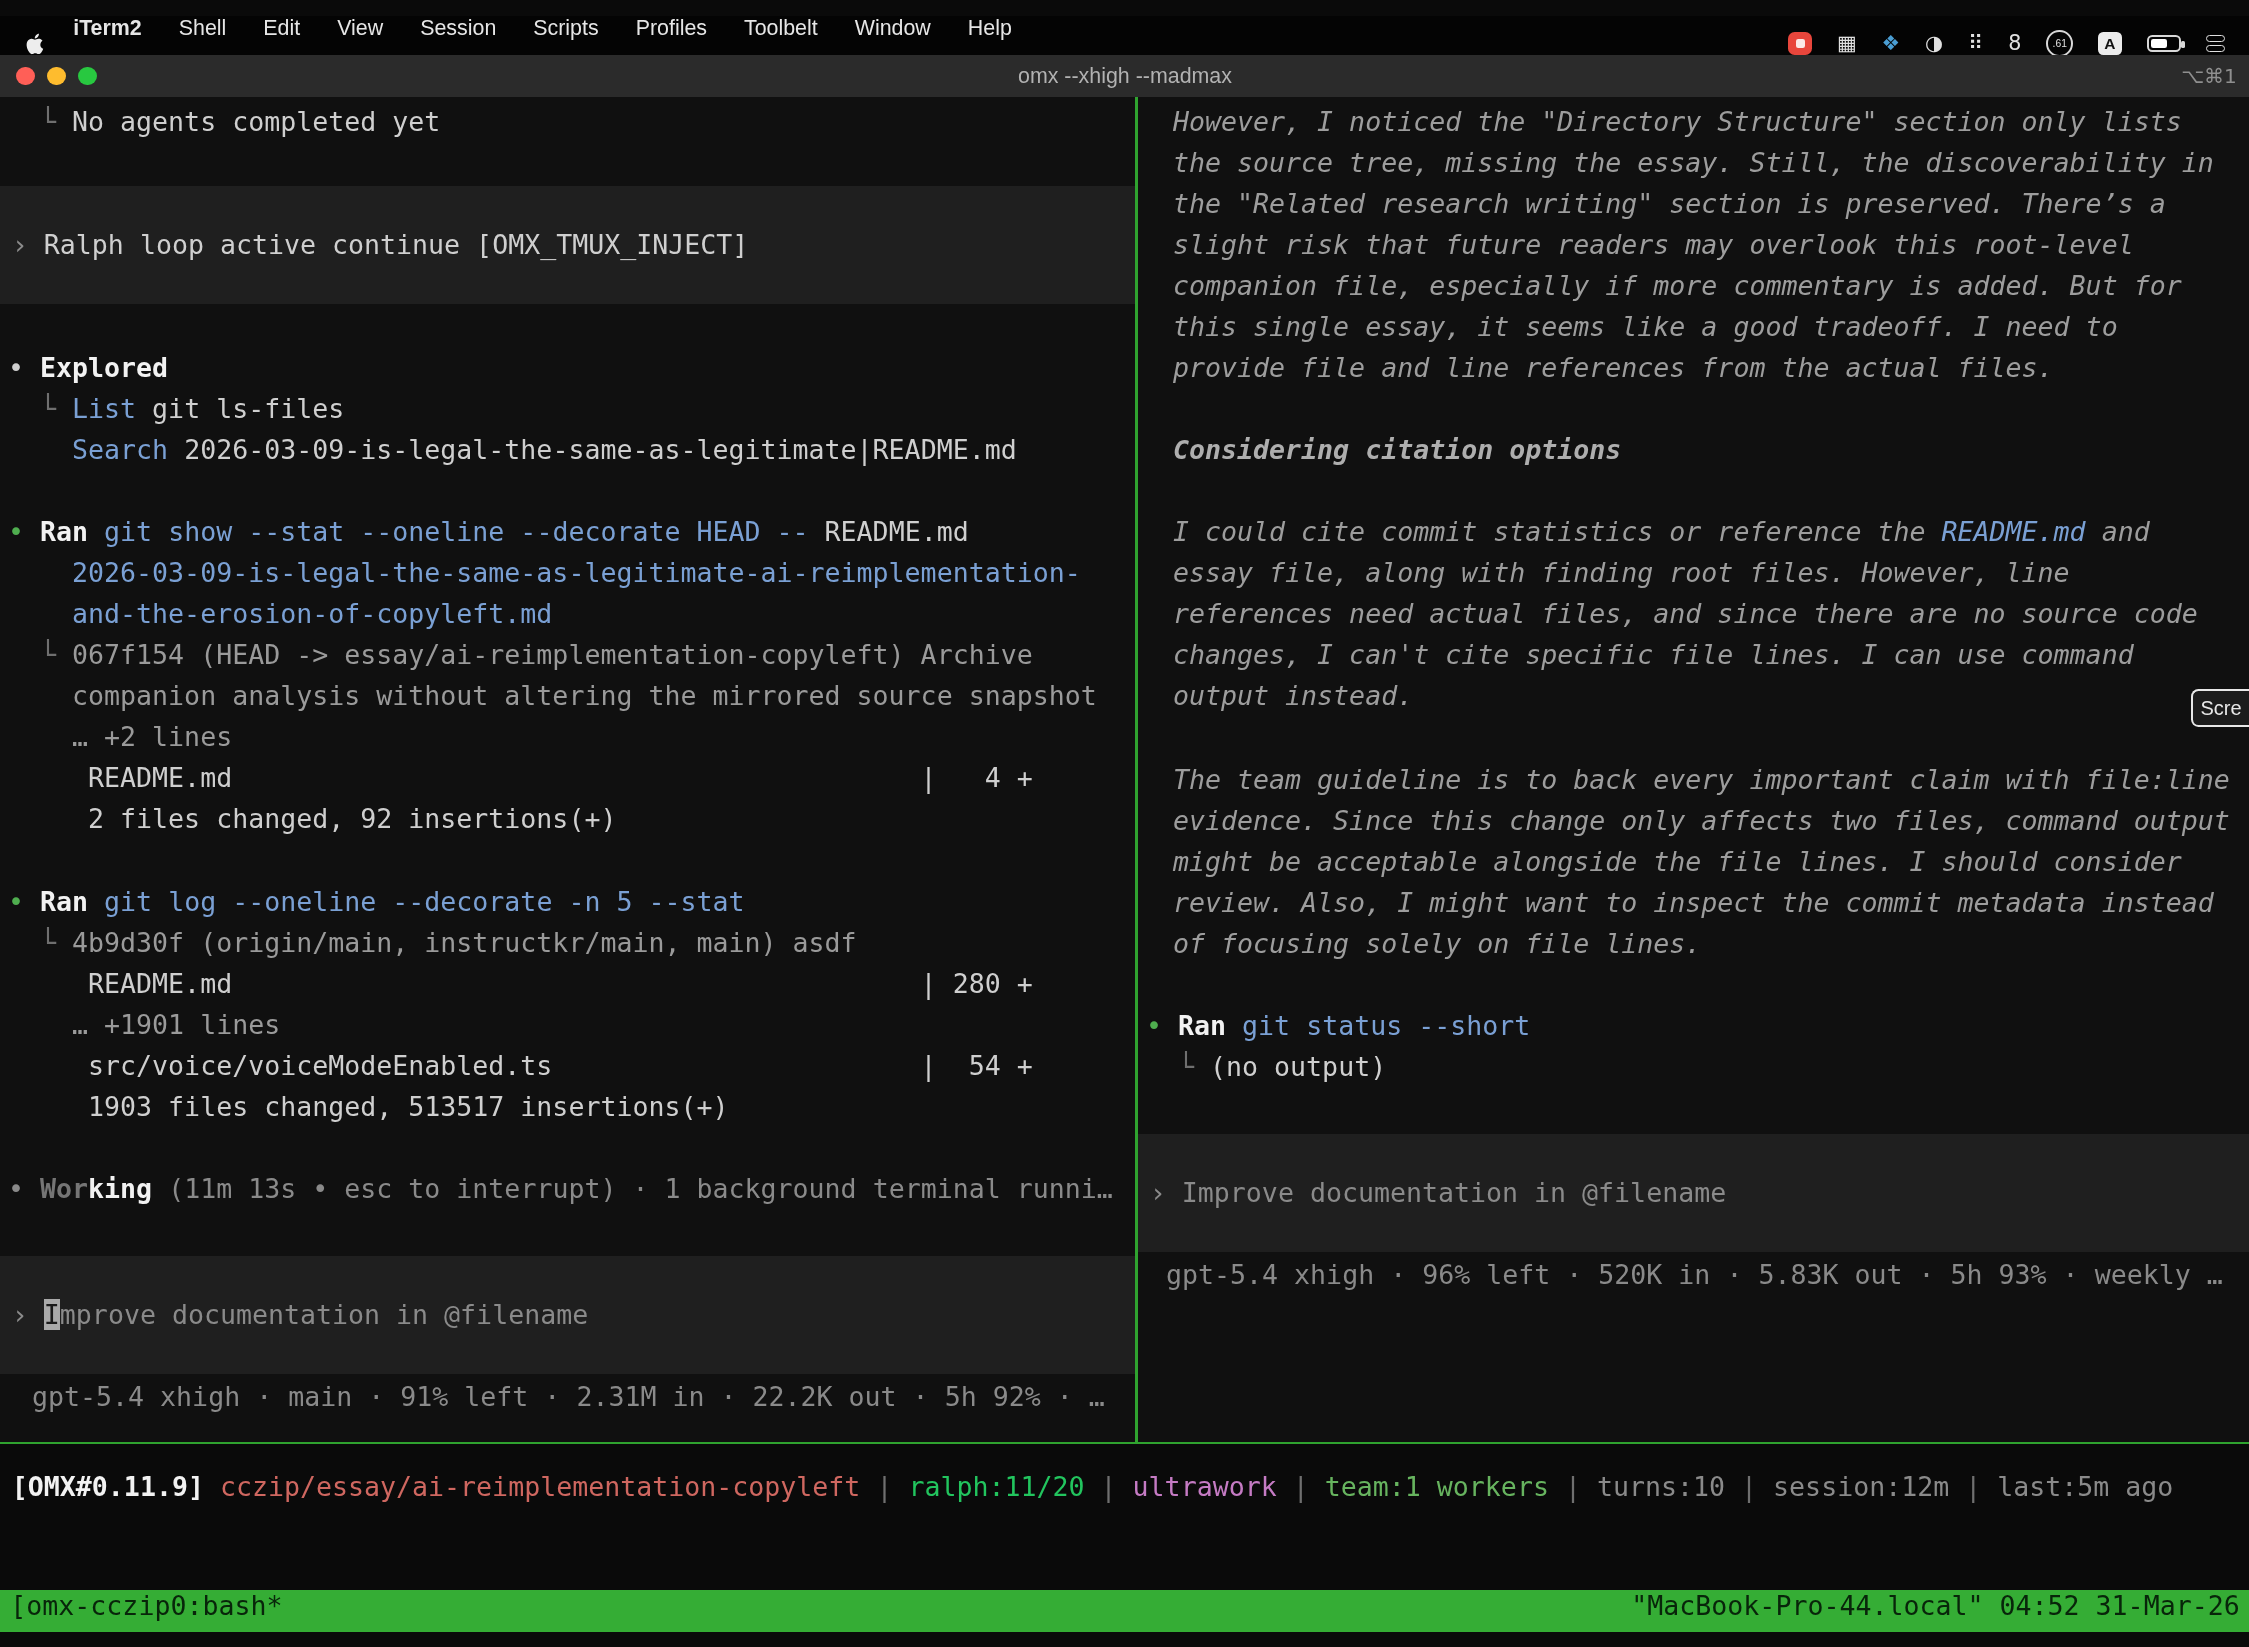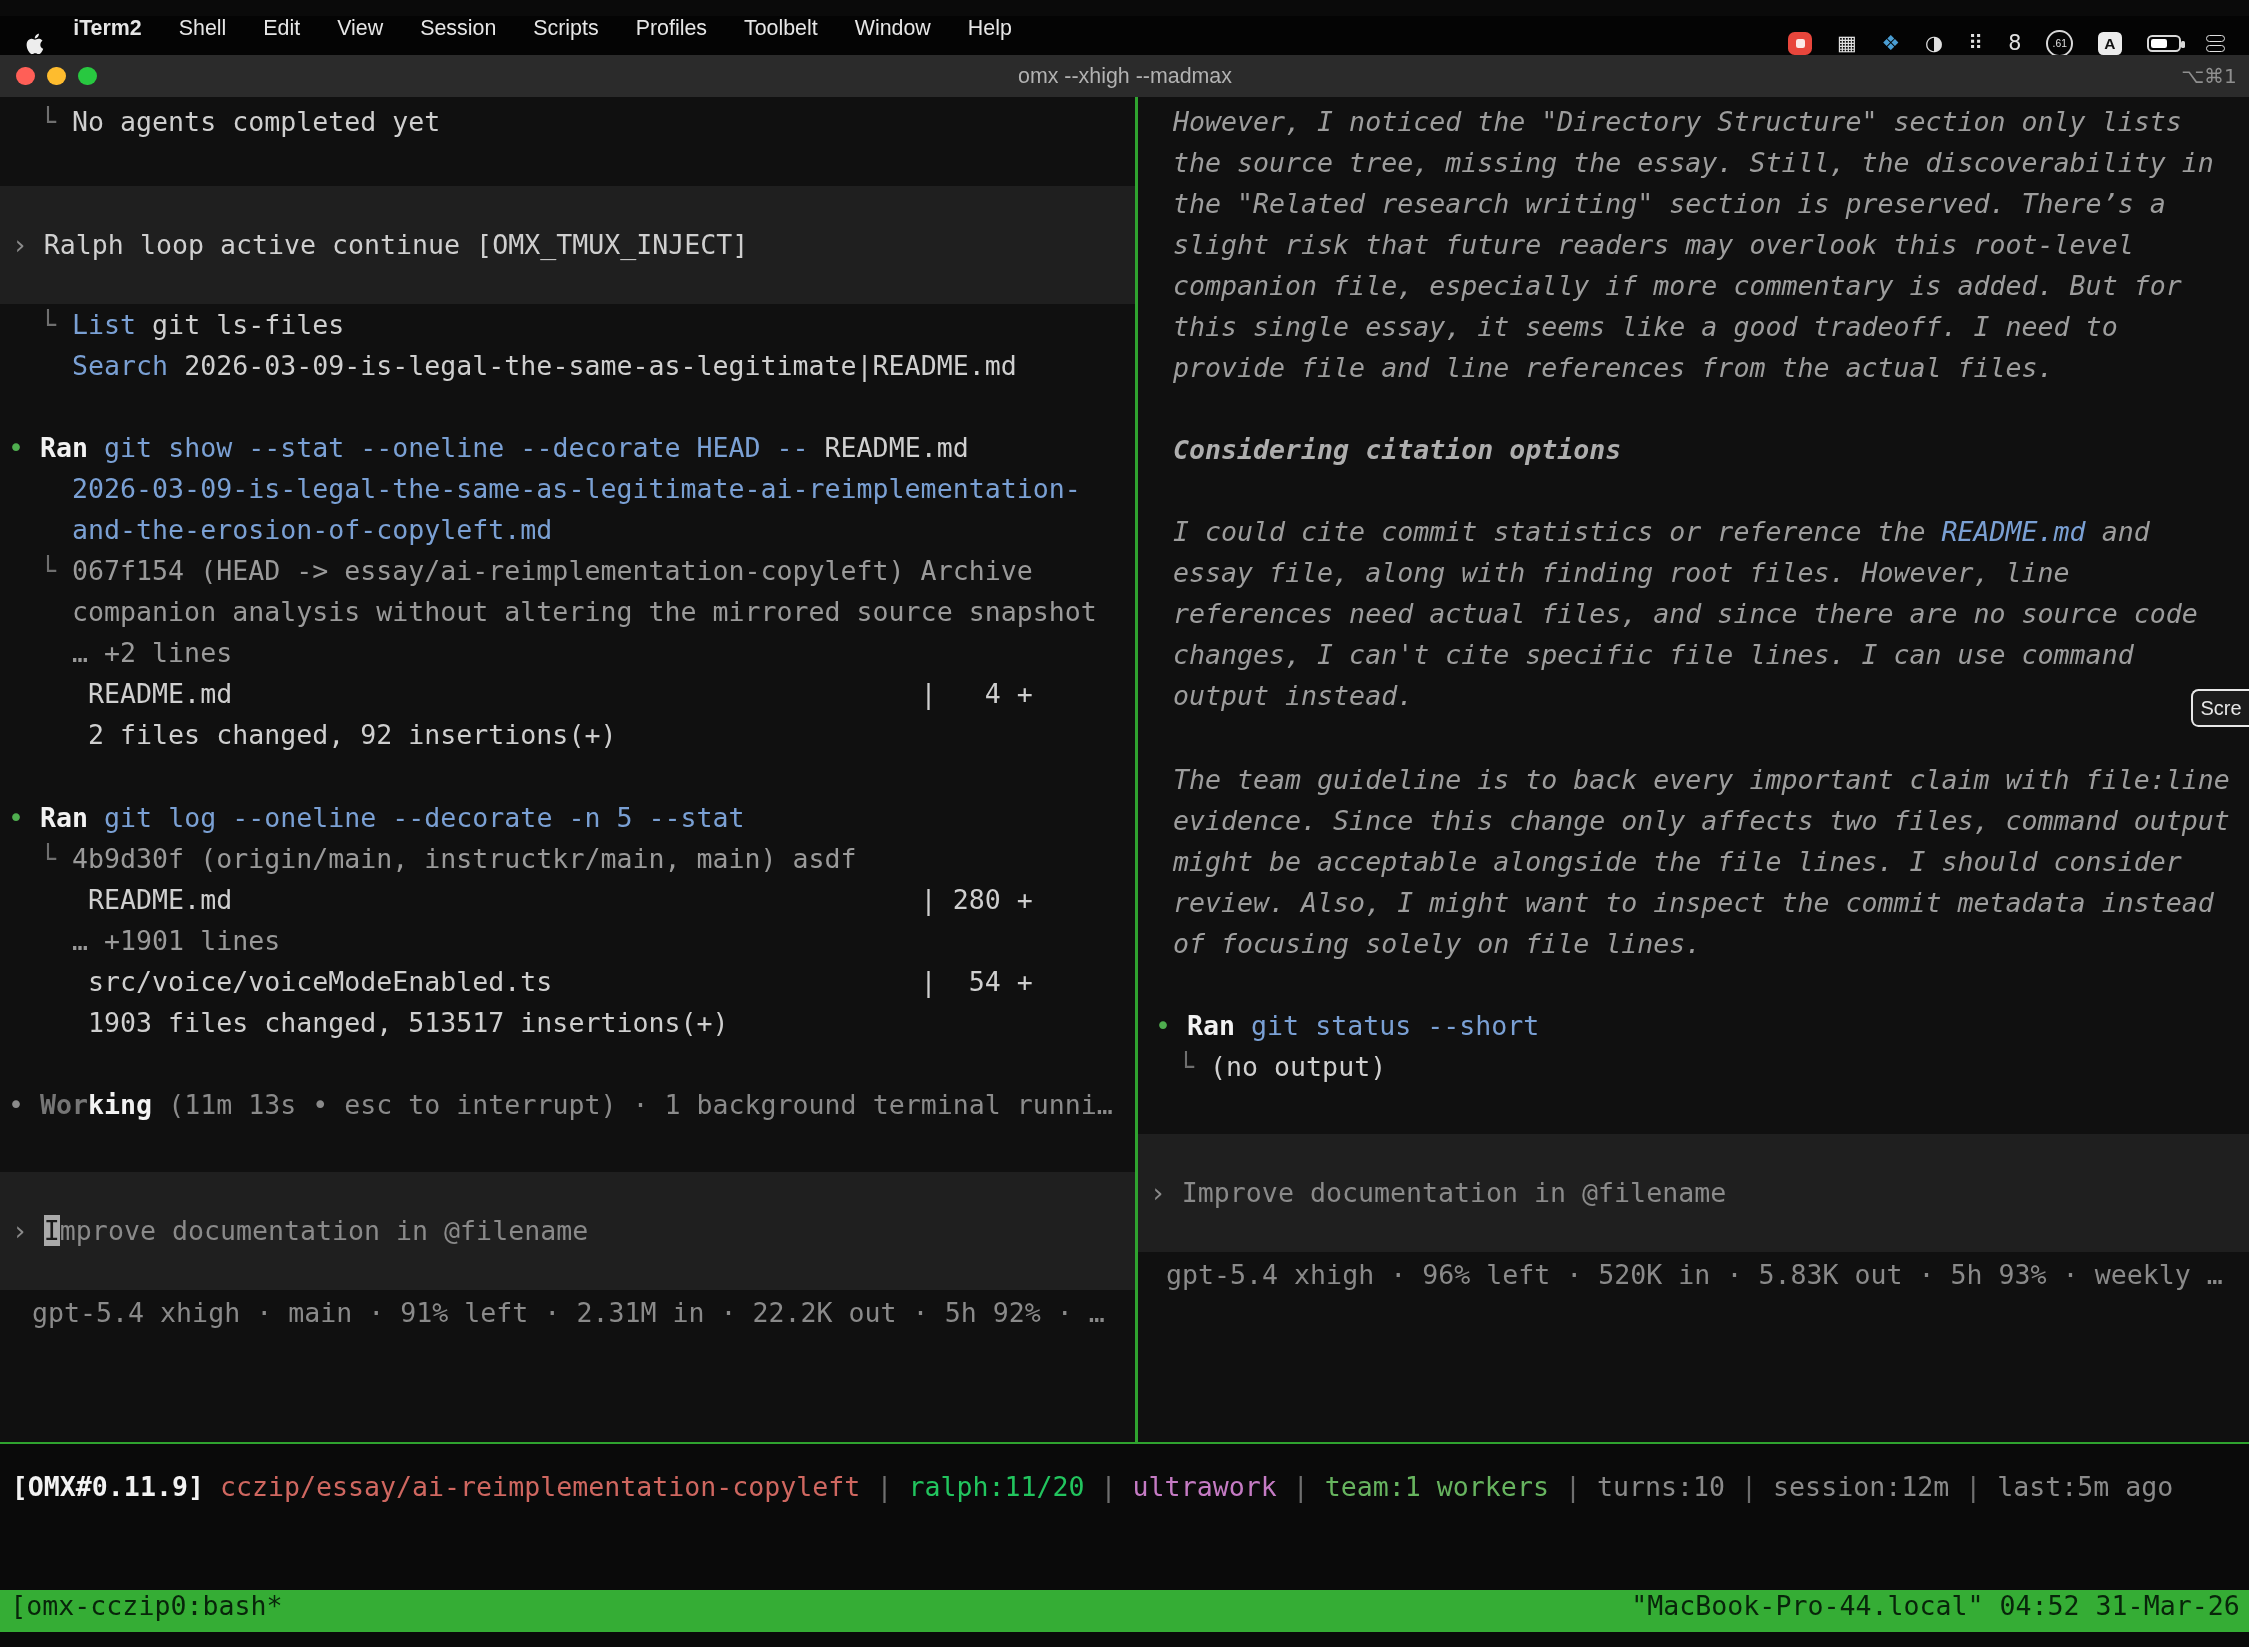--- a/index.html
+++ b/index.html
@@ -129,20 +129,21 @@
       <div class="light l-grn"></div>
     </div>
     <div class="title">omx --xhigh --madmax</div>
     <div class="tb-right">⌥⌘1</div>
   </div>
 
   <div class="term">
     <div class="pane pane-left" id="pane-left">
         <div class="tline"><span class="dim">  └ </span><span class="fg">No agents completed yet</span></div>
         <div class="band" style="margin-top: 44px;"><span class="mut">› </span><span class="fg">Ralph loop active continue [OMX_TMUX_INJECT]</span></div>
+        <div class="tline" style="margin-top: 43px;"><span class="fg">• </span><span class="b">Explored</span></div>
         <div class="tline"><span class="dim">  └ </span><span class="blue">List</span><span class="fg"> git ls-files</span></div>
         <div class="tline"><span class="fg">    </span><span class="blue">Search</span><span class="fg"> 2026-03-09-is-legal-the-same-as-legitimate|README.md</span></div>
         <div class="tline" style="margin-top: 41px;"><span class="gn">• </span><span class="b">Ran</span><span class="fg"> </span><span class="blue">git show --stat --oneline --decorate HEAD --</span><span class="fg"> README.md</span></div>
         <div class="tline"><span class="fg">    </span><span class="blue">2026-03-09-is-legal-the-same-as-legitimate-ai-reimplementation-</span></div>
         <div class="tline"><span class="fg">    </span><span class="blue">and-the-erosion-of-copyleft.md</span></div>
         <div class="tline"><span class="dim">  └ </span><span class="gy">067f154 (HEAD -&gt; essay/ai-reimplementation-copyleft) Archive</span></div>
         <div class="tline"><span class="gy">    companion analysis without altering the mirrored source snapshot</span></div>
         <div class="tline"><span class="gy">    … +2 lines</span></div>
         <div class="tline"><span class="fg">     README.md                                           |   4 +</span></div>
         <div class="tline"><span class="fg">     2 files changed, 92 insertions(+)</span></div>
@@ -169,21 +170,21 @@
         <div class="tline para" style="margin-top: 41px;"><span class="gyi">I could cite commit statistics or reference the </span><span class="bli">README.md</span><span class="gyi"> and</span></div>
         <div class="tline para"><span class="gyi">essay file, along with finding root files. However, line</span></div>
         <div class="tline para"><span class="gyi">references need actual files, and since there are no source code</span></div>
         <div class="tline para"><span class="gyi">changes, I can't cite specific file lines. I can use command</span></div>
         <div class="tline para"><span class="gyi">output instead.</span></div>
         <div class="tline para" style="margin-top: 43px;"><span class="gyi">The team guideline is to back every important claim with file:line</span></div>
         <div class="tline para"><span class="gyi">evidence. Since this change only affects two files, command output</span></div>
         <div class="tline para"><span class="gyi">might be acceptable alongside the file lines. I should consider</span></div>
         <div class="tline para"><span class="gyi">review. Also, I might want to inspect the commit metadata instead</span></div>
         <div class="tline para"><span class="gyi">of focusing solely on file lines.</span></div>
-        <div class="tline" style="margin-top: 41px; margin-left: 9px;"><span class="gn">• </span><span class="b">Ran</span><span class="fg"> </span><span class="blue">git status --short</span></div>
+        <div class="tline" style="margin-top: 41px;"><span class="gn">• </span><span class="b">Ran</span><span class="fg"> </span><span class="blue">git status --short</span></div>
         <div class="tline"><span class="dim">  └ </span><span class="fg">(no output)</span></div>
         <div class="band" style="margin-top: 47px;"><span class="mut">› Improve documentation in @filename</span></div>
         <div class="tline status" style="margin-top: 2.2px; padding-left: 12px;"><span class="mut"> gpt-5.4 xhigh · 96% left · 520K in · 5.83K out · 5h 93% · weekly …</span></div>
       </div>
   </div>
 
   <div class="overlay">
     <span>Scre</span>
   </div>
 

